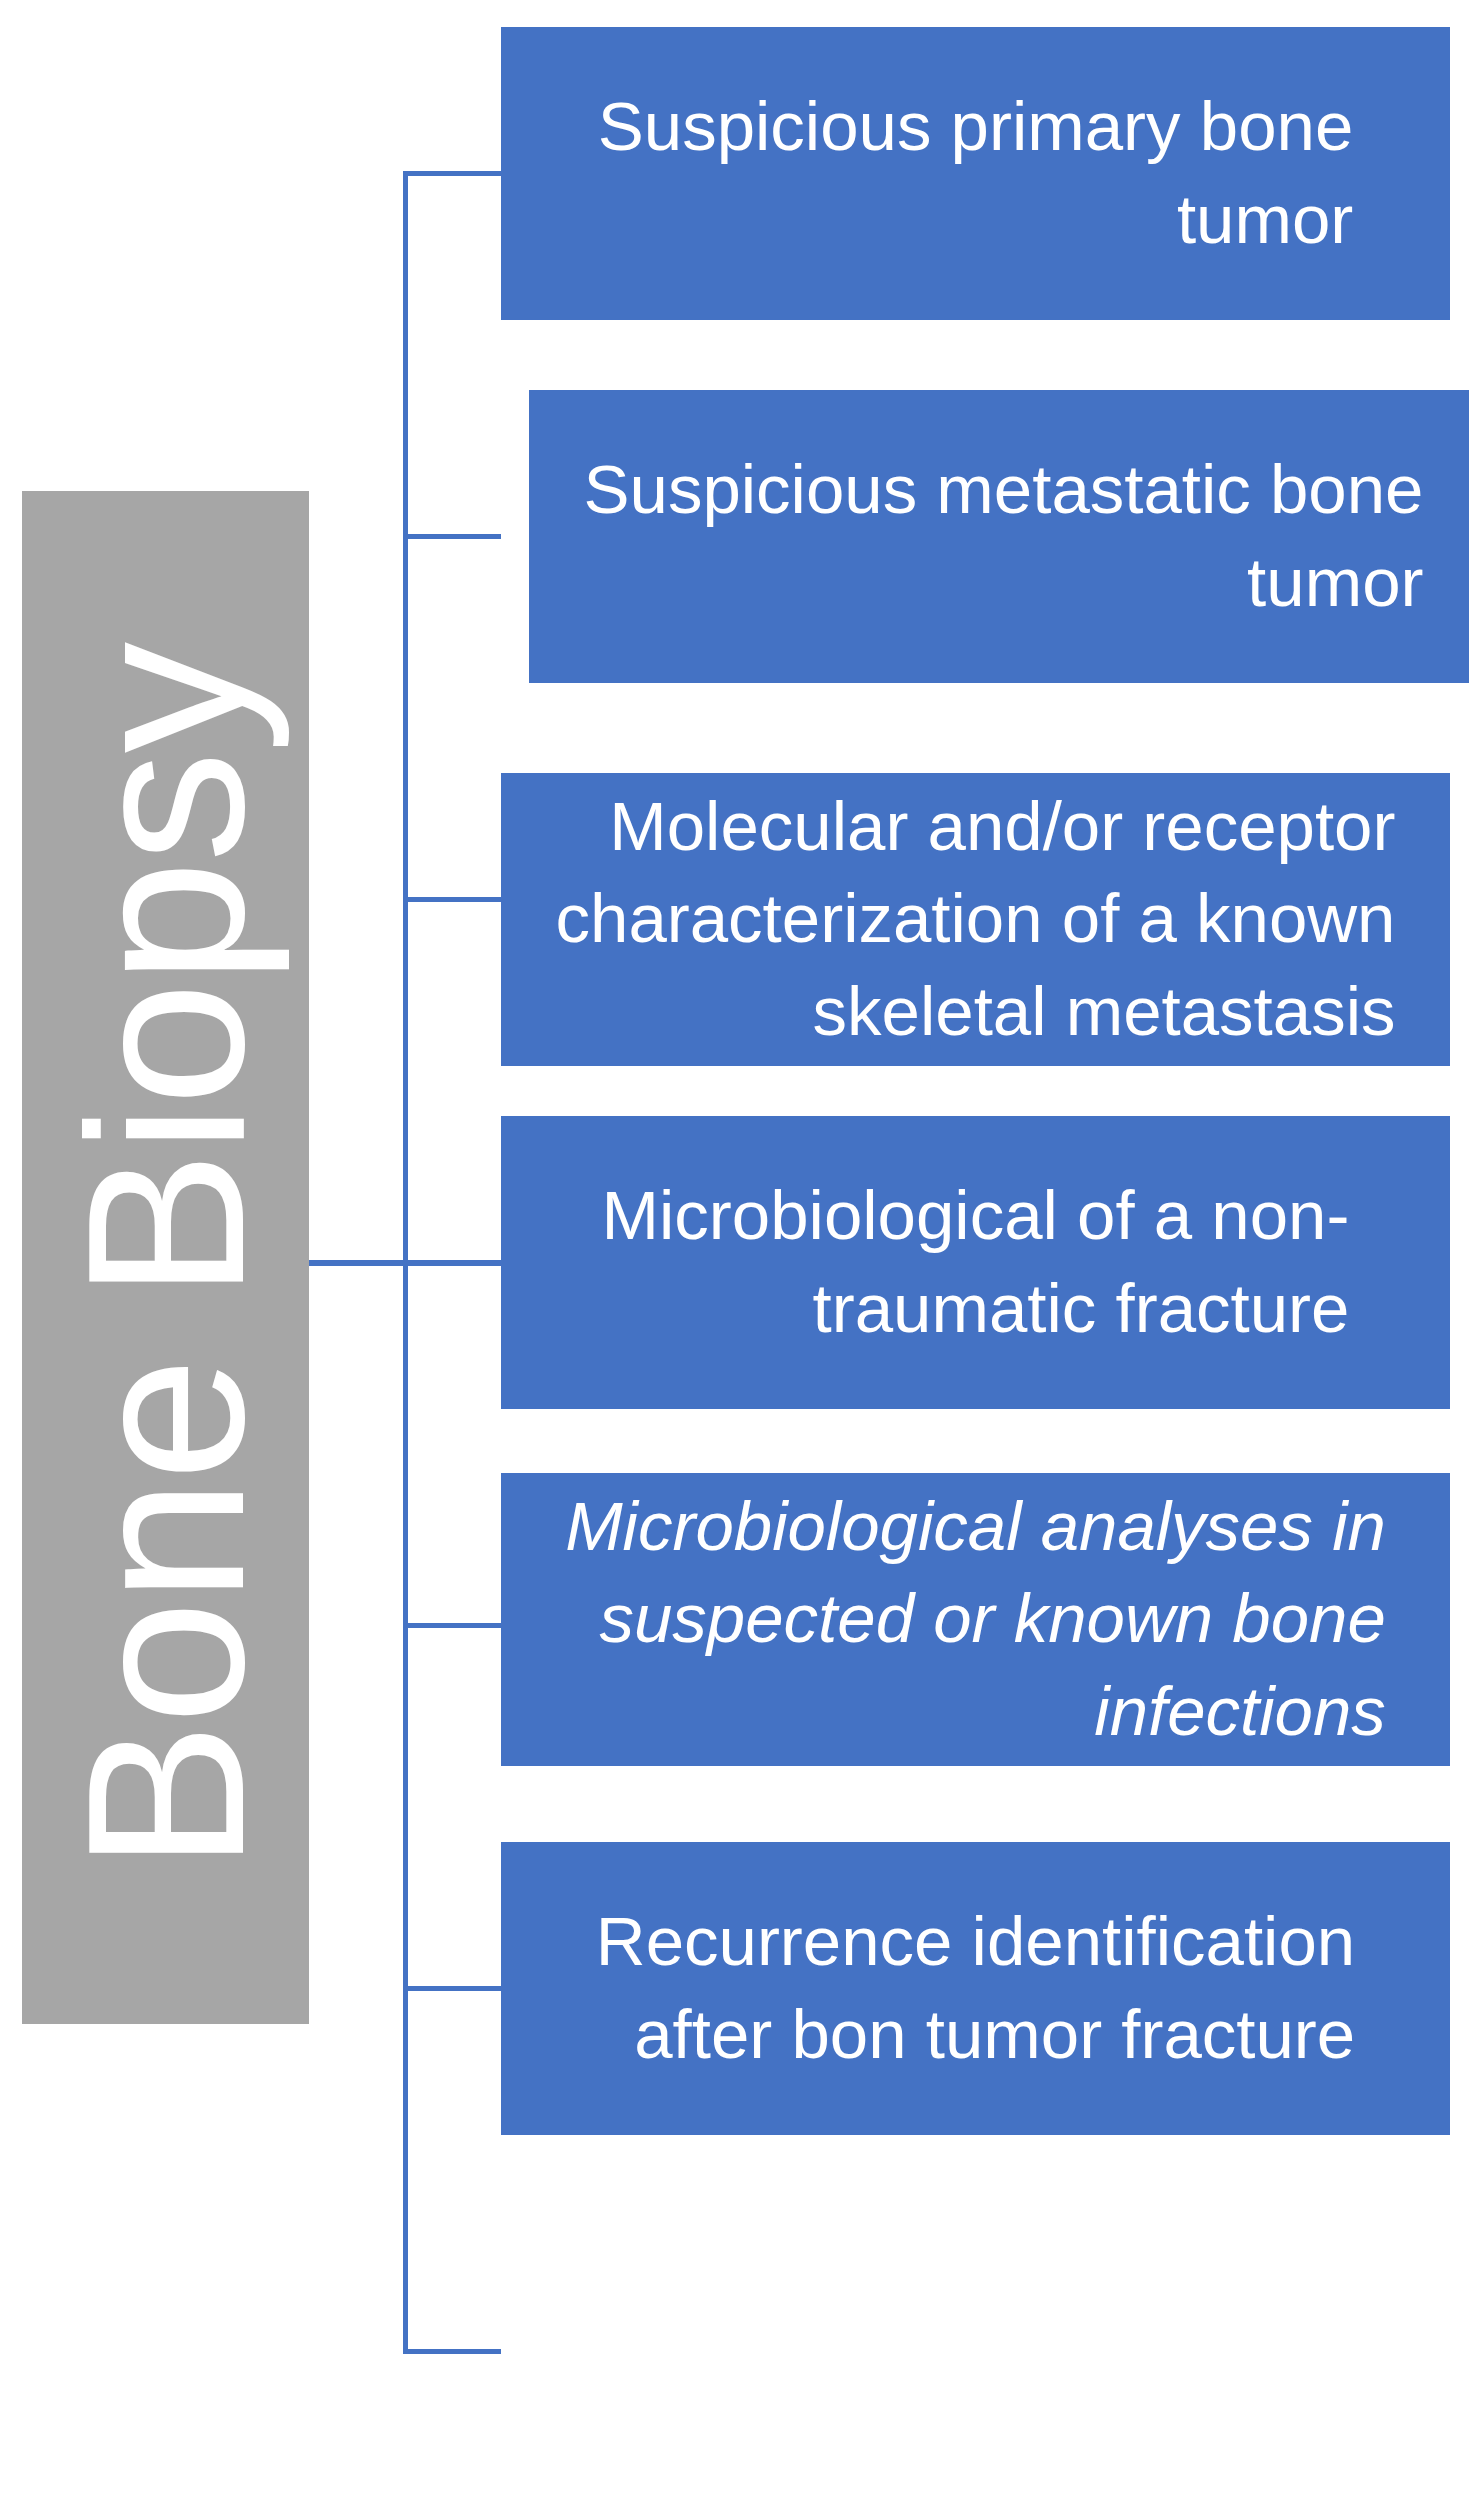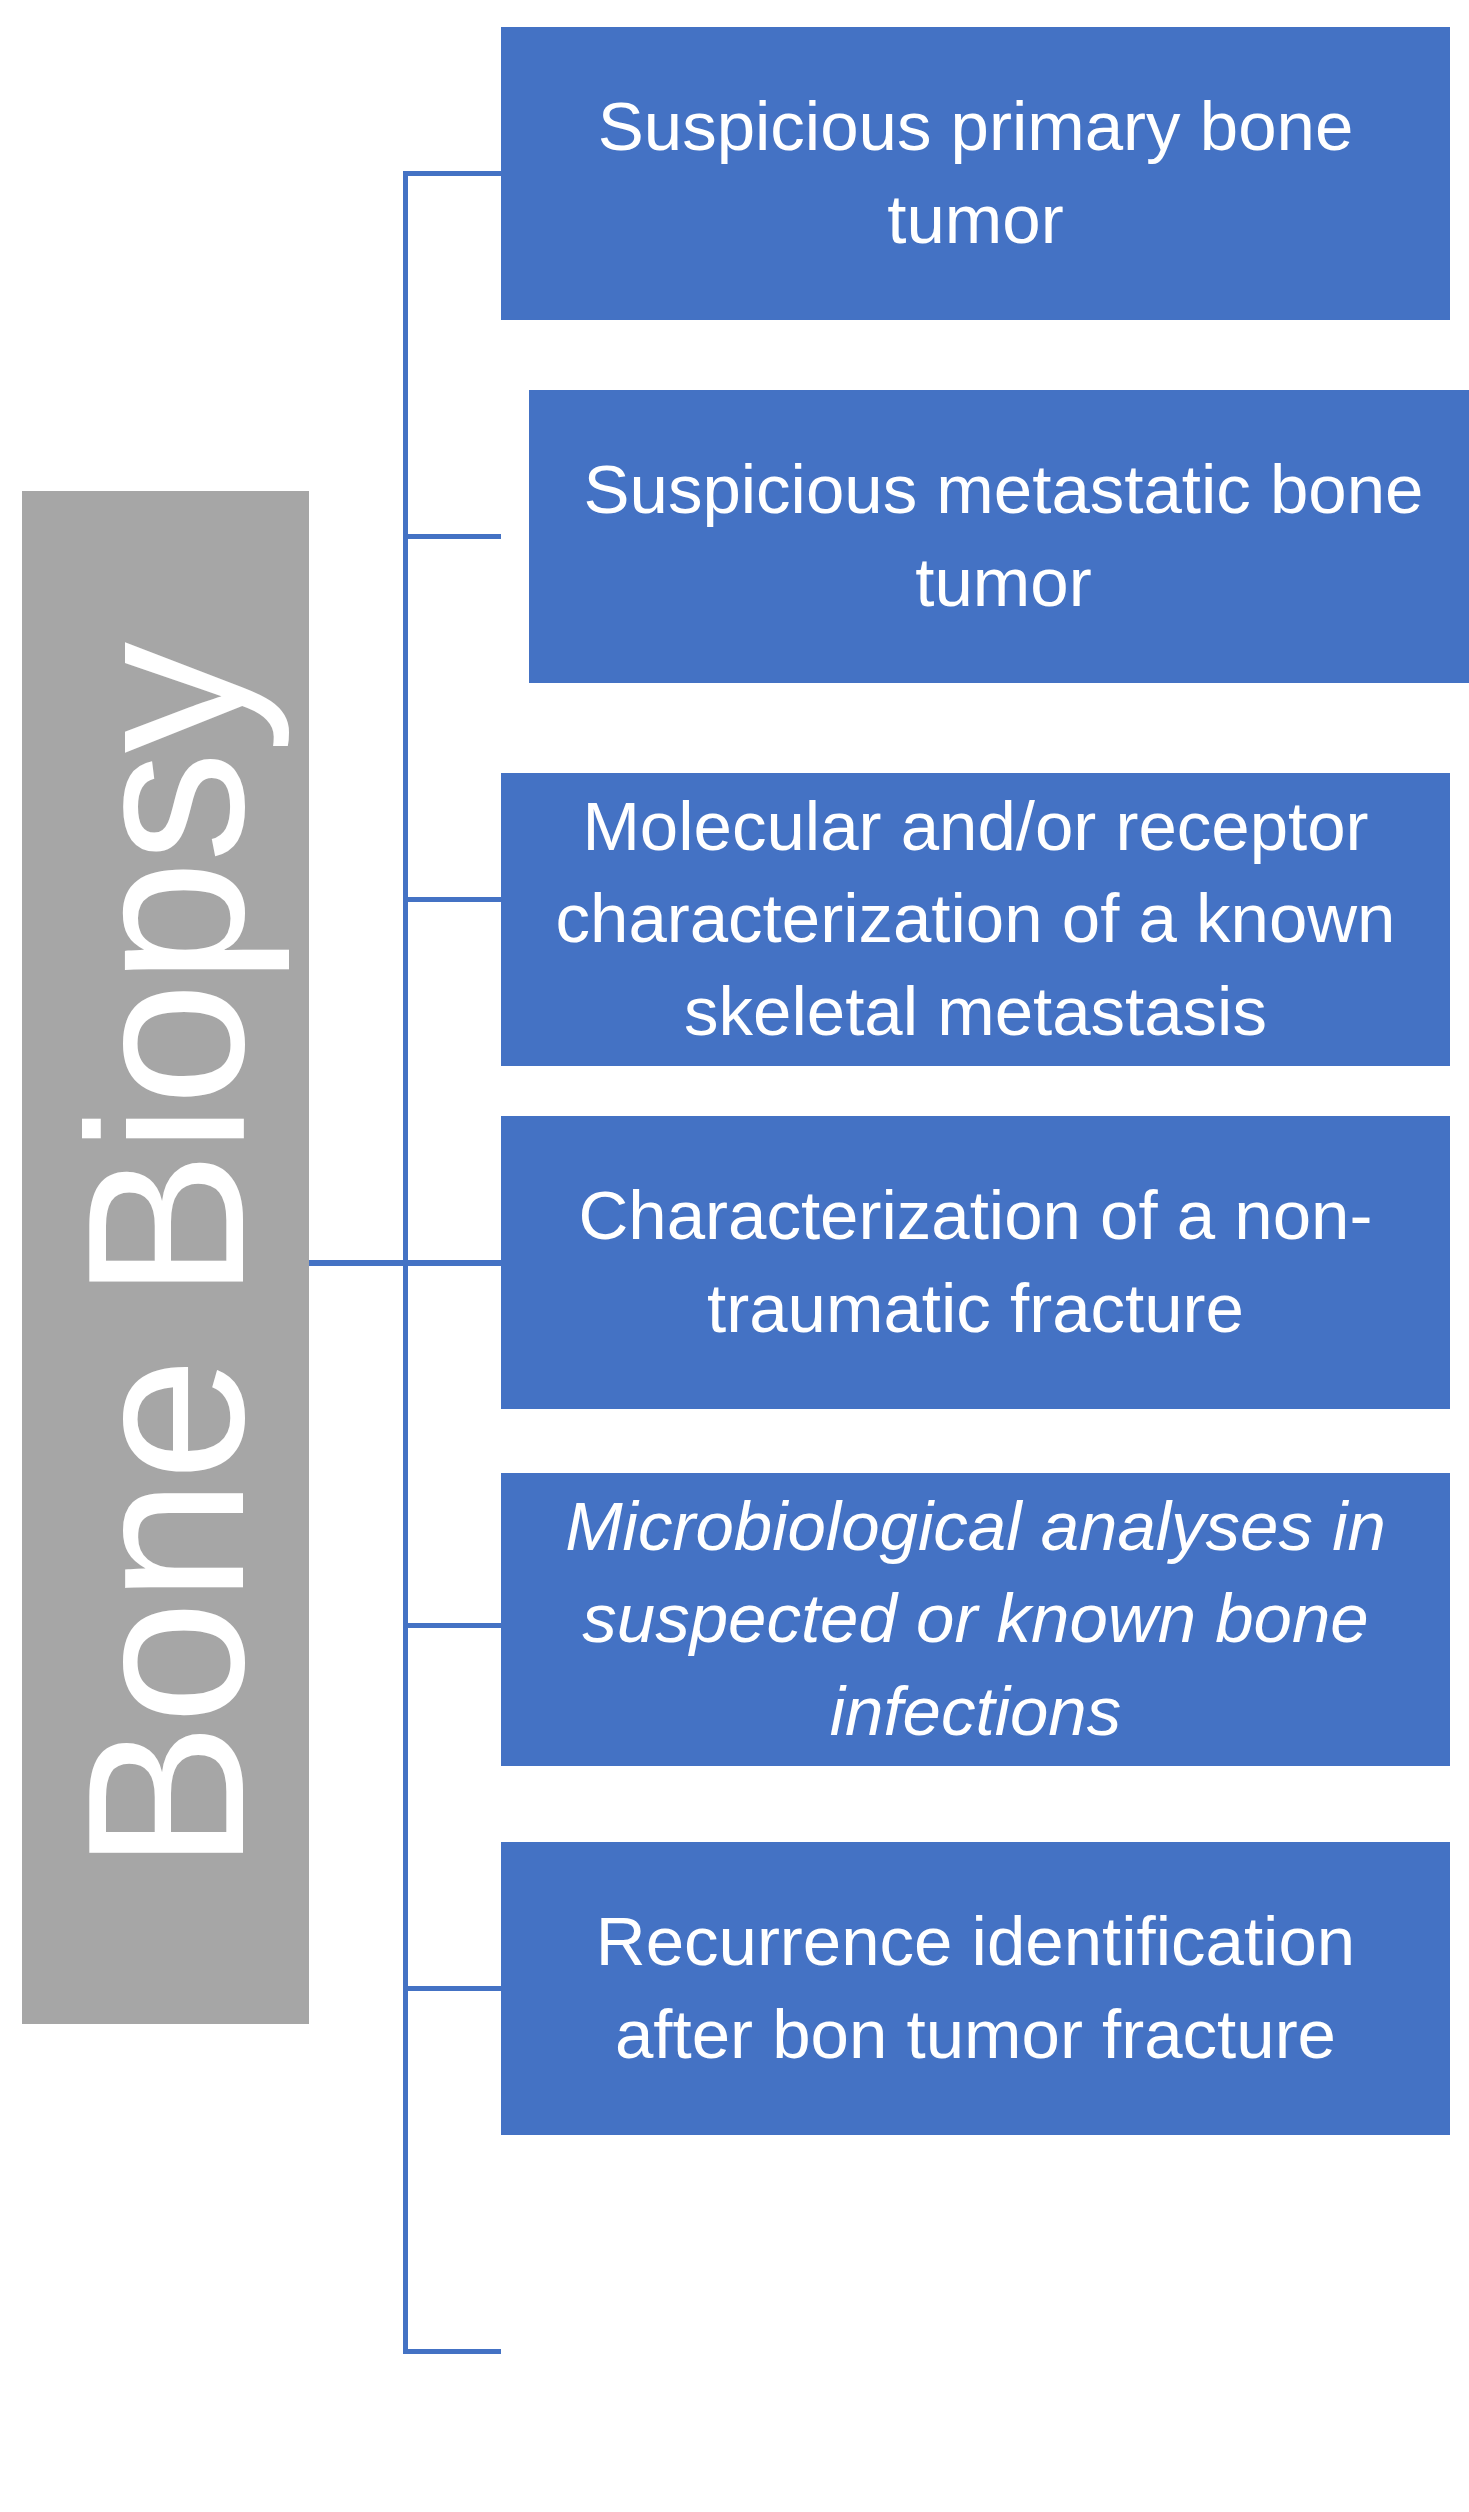--- a/index.html
+++ b/index.html
@@ -59,21 +59,21 @@
   .indication-box {
     position: absolute;
     left: 501px;
     width: 949px;
     height: 293px;
     background: #4472C4;
     color: #ffffff;
     display: flex;
     align-items: center;
     justify-content: center;
-    text-align: center;
+    text-align: right;
     font-size: 69px;
     line-height: 1.34;
     white-space: pre-line;
     box-sizing: border-box;
     padding: 0 11.7px;
   }
   .pos-1 { top: 27px; }
   .pos-2 { top: 390px; margin-left: 28px; }
   .pos-3 { top: 773px; }
   .pos-4 { top: 1116px; }
@@ -106,21 +106,21 @@
   <div class="indication-box pos-2">
     <span>Suspicious metastatic bone
 tumor</span>
   </div>
   <div class="indication-box pos-3">
     <span>Molecular and/or receptor
 characterization of a known
 skeletal metastasis</span>
   </div>
   <div class="indication-box pos-4">
-    <span>Characterization of a non-
+    <span>Microbiological of a non-
 traumatic fracture</span>
   </div>
   <div class="indication-box pos-5">
     <span>Microbiological analyses in
 suspected or known bone
 infections</span>
   </div>
   <div class="indication-box pos-6">
     <span>Recurrence identification
 after bon tumor fracture</span>

